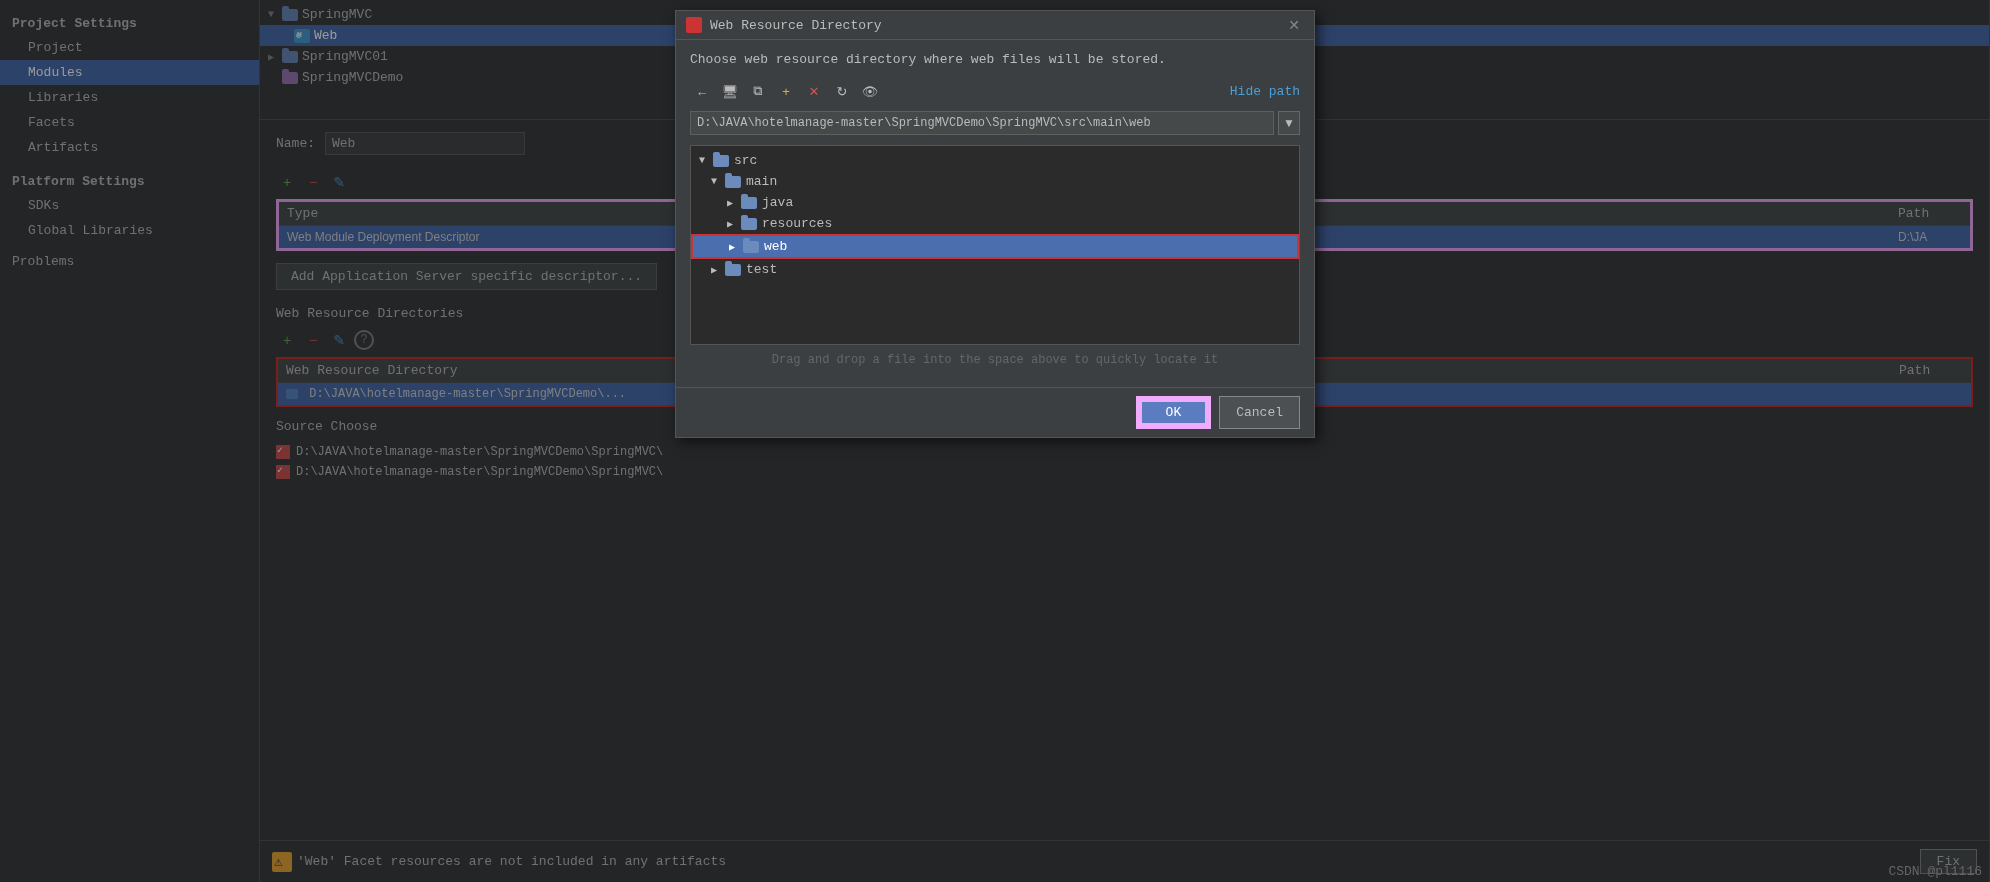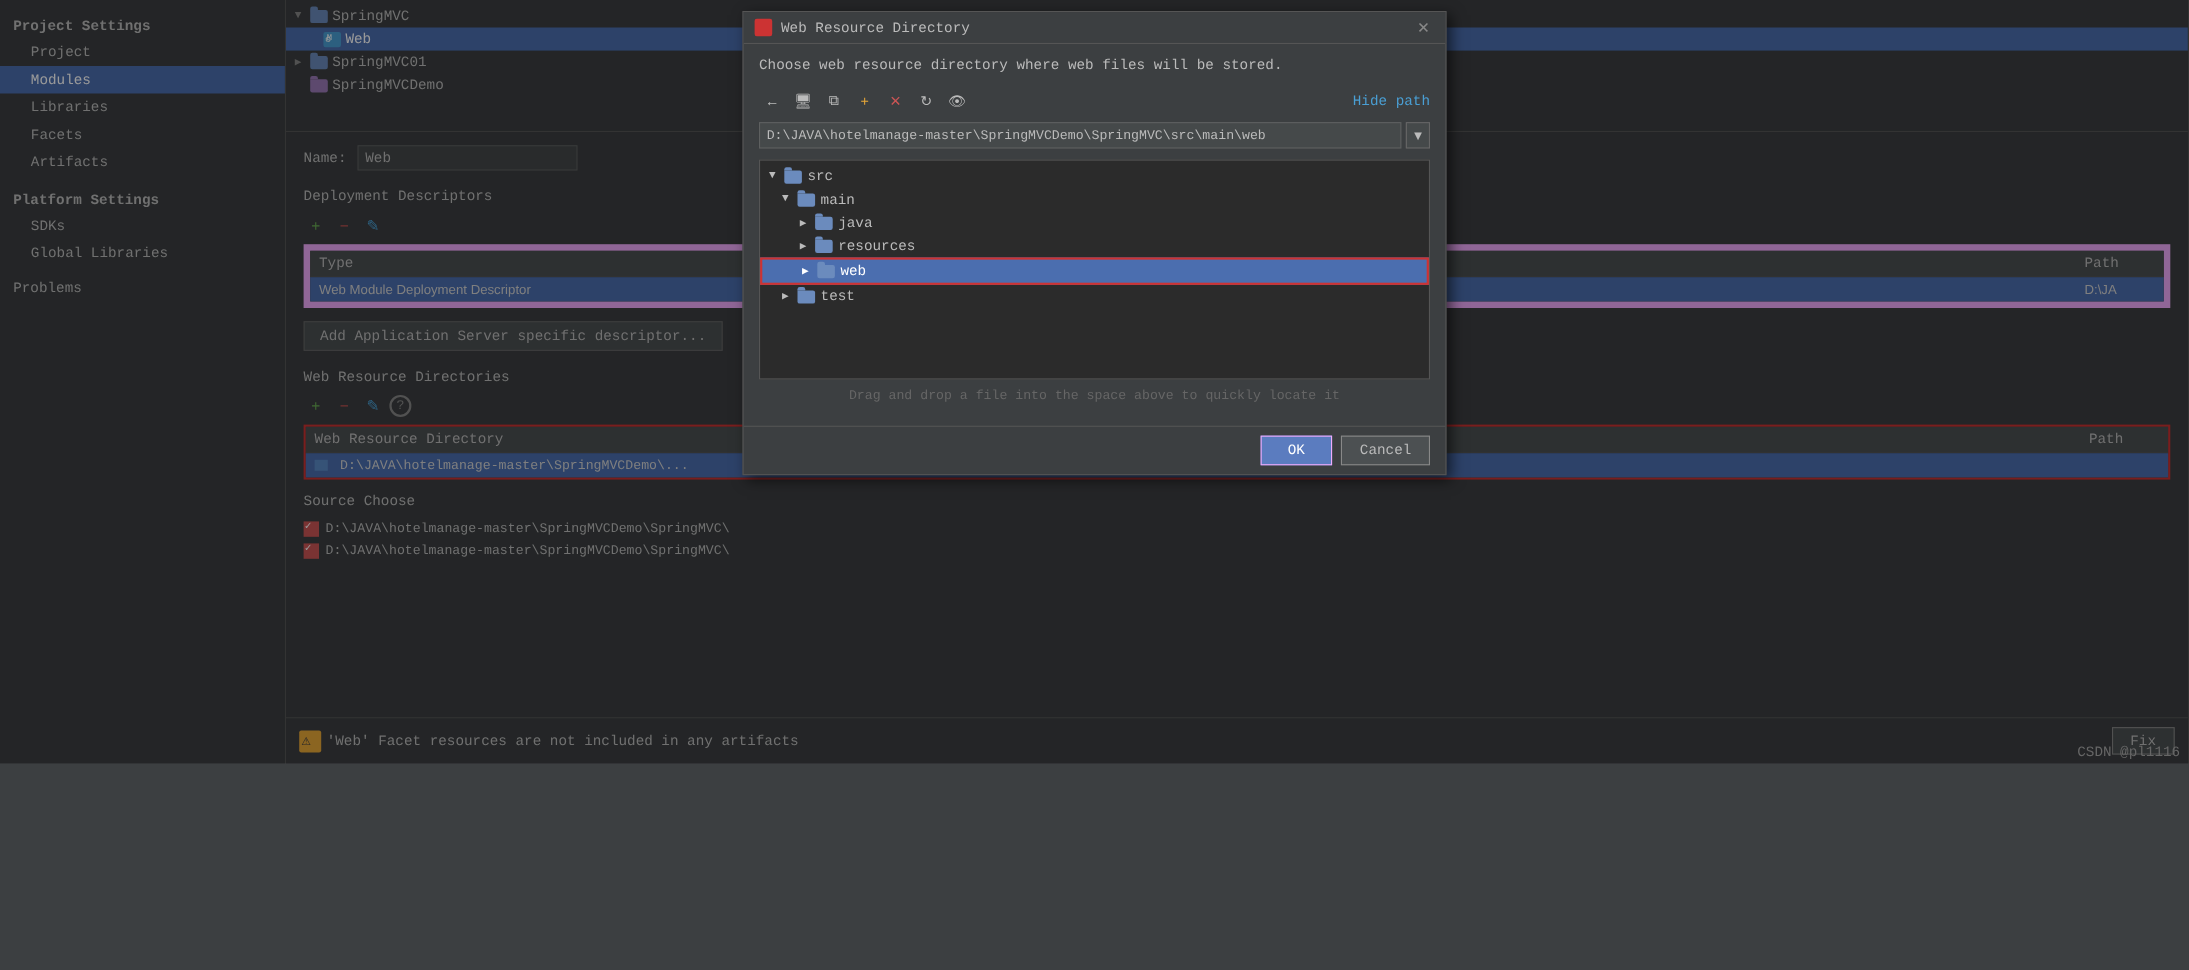--- a/index.html
+++ b/index.html
@@ -11,21 +11,21 @@
       width: 1990px;
       height: 882px;
       overflow: hidden;
       position: relative;
     }
 
     
     .main-container {
       display: flex;
       width: 1990px;
-      height: 694px;
+      height: 882px;
       position: relative;
     }
 
     
     .sidebar {
       width: 260px;
       background: #3c3f41;
       border-right: 1px solid #555;
       padding: 10px 0;
       flex-shrink: 0;
@@ -184,21 +184,21 @@
       justify-content: center;
       font-size: 14px;
       color: #bbbbbb;
       padding: 0;
     }
     .toolbar-btn.green { color: #6aac55; }
     .toolbar-btn.red { color: #cc5555; }
     .toolbar-btn.blue { color: #4a9fd4; }
 
     .table-container {
-      border: 6px solid #f0abfc;
+      border: 3px solid #f0abfc;
       margin-bottom: 12px;
     }
     .table-header {
       display: flex;
       background: #4c5052;
       border-bottom: 1px solid #555;
       font-size: 13px;
     }
     .table-header-cell {
       padding: 4px 8px;
@@ -479,21 +479,21 @@
     
     .dialog-footer {
       display: flex;
       justify-content: flex-end;
       padding: 8px 14px;
       gap: 8px;
       border-top: 1px solid #555;
     }
     .dialog-ok-btn {
       background: #5b7cbf;
-      border: 1px solid #f0abfc;
+      border: 6px solid #f0abfc;
       color: #fff;
       padding: 3px 24px;
       cursor: pointer;
       font-size: 13px;
       font-family: 'Courier New', monospace;
     }
     .dialog-cancel-btn {
       background: #4c5052;
       border: 1px solid #888;
       color: #bbbbbb;
@@ -580,21 +580,20 @@
 
     <div class="main-panel">
 
       
       <div class="name-row">
         <span class="name-label">Name:</span>
         <input class="name-input" type="text" value="Web" style="">
       </div>
 
       
-      <div class="section-title">Deployment Descriptors</div>
       <div class="toolbar">
         <button class="toolbar-btn green">+</button>
         <button class="toolbar-btn red">−</button>
         <button class="toolbar-btn blue">✎</button>
       </div>
       <div class="table-container">
         <div class="table-header">
           <div class="table-header-cell">Type</div>
           <div class="table-header-cell path-col">Path</div>
         </div>

